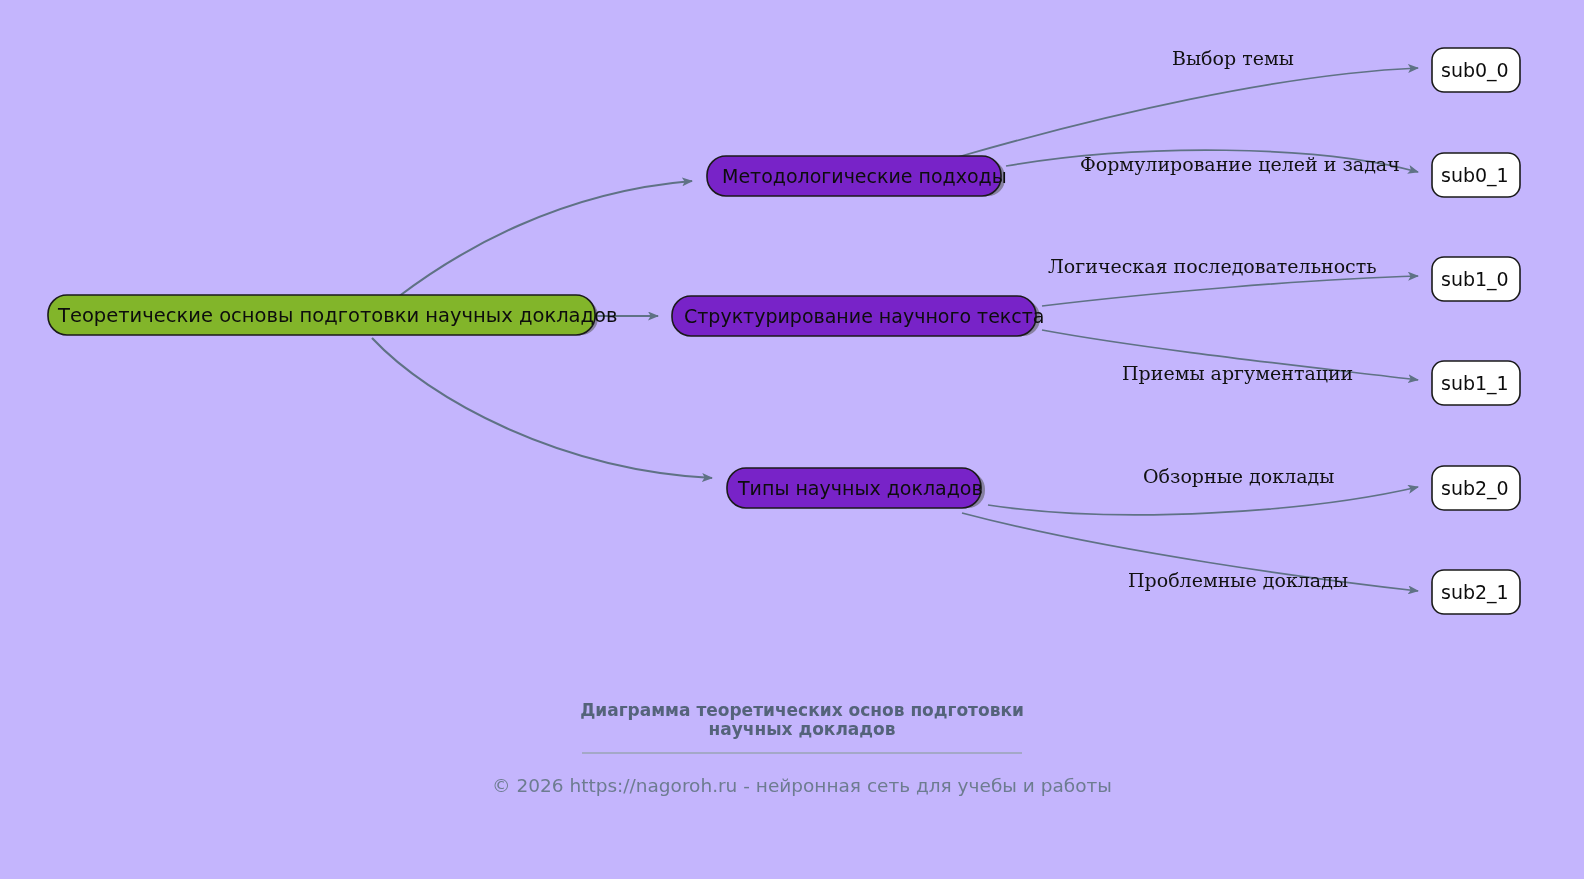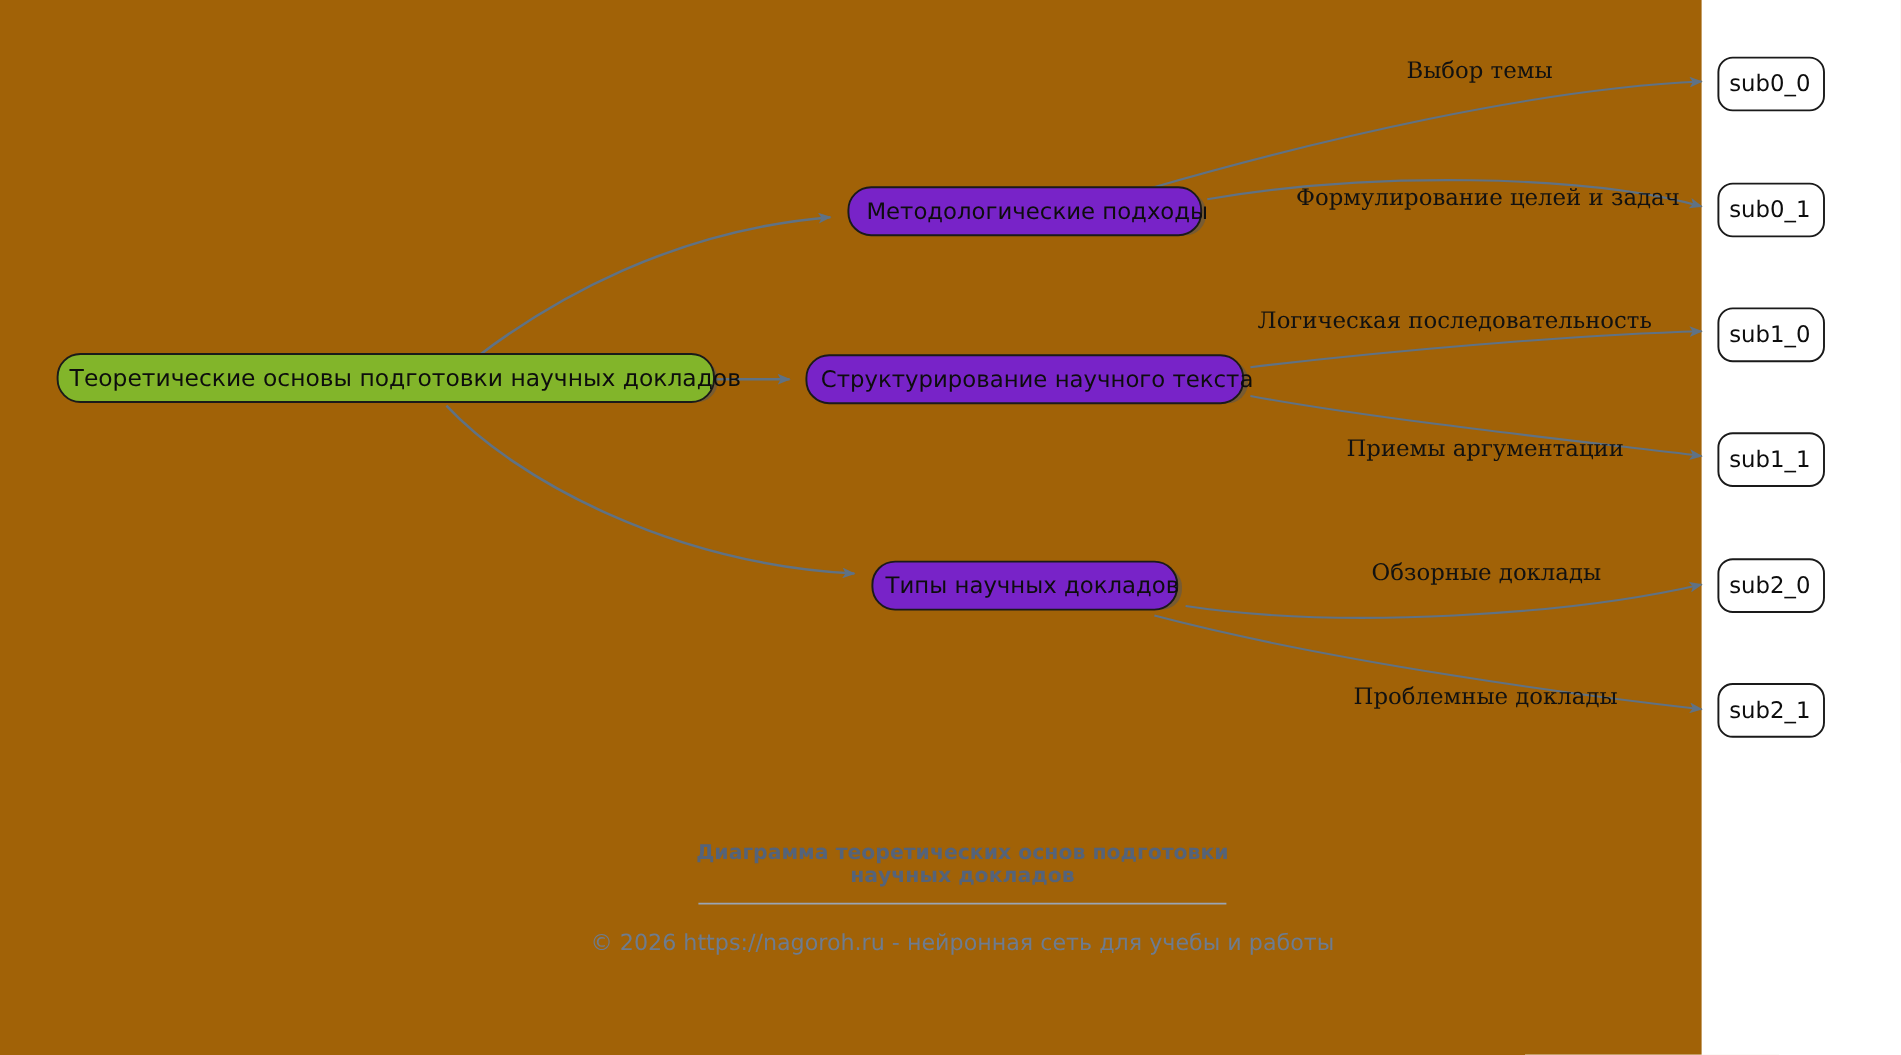--- a/index.html
+++ b/index.html
@@ -8,23 +8,23 @@
     background: #ffffff;
   }
   body {
     width: 1584px;
     height: 879px;
     overflow: hidden;
     font-family: "DejaVu Sans", sans-serif;
   }
   #stage {
     position: relative;
-    width: 1418px;
+    width: 1584px;
     height: 879px;
-    background: #a16207;
+    background: #c4b5fd;
   }
   svg#diagram {
     position: absolute;
     left: 0;
     top: 0;
     width: 1584px;
     height: 879px;
     display: block;
   }
   .node-rect-root {

